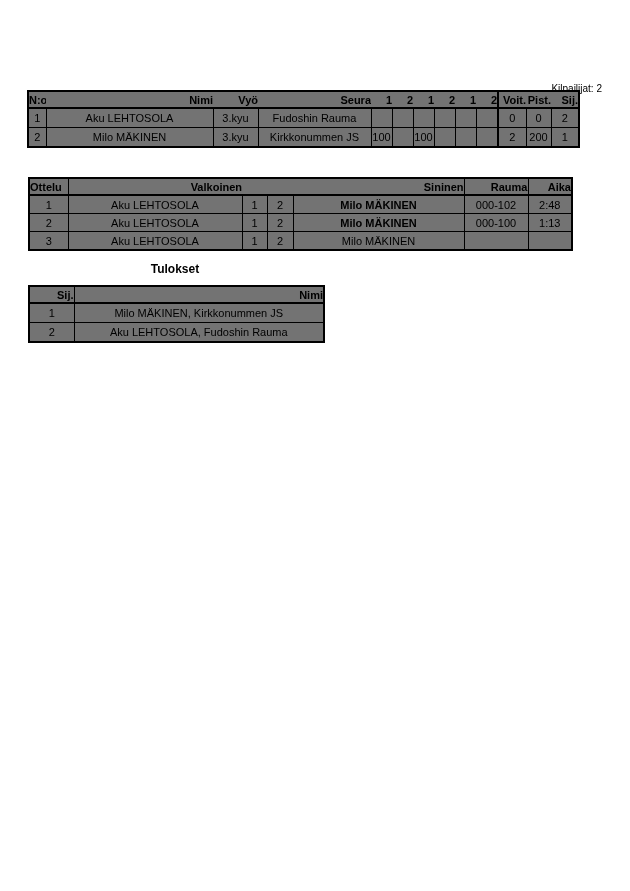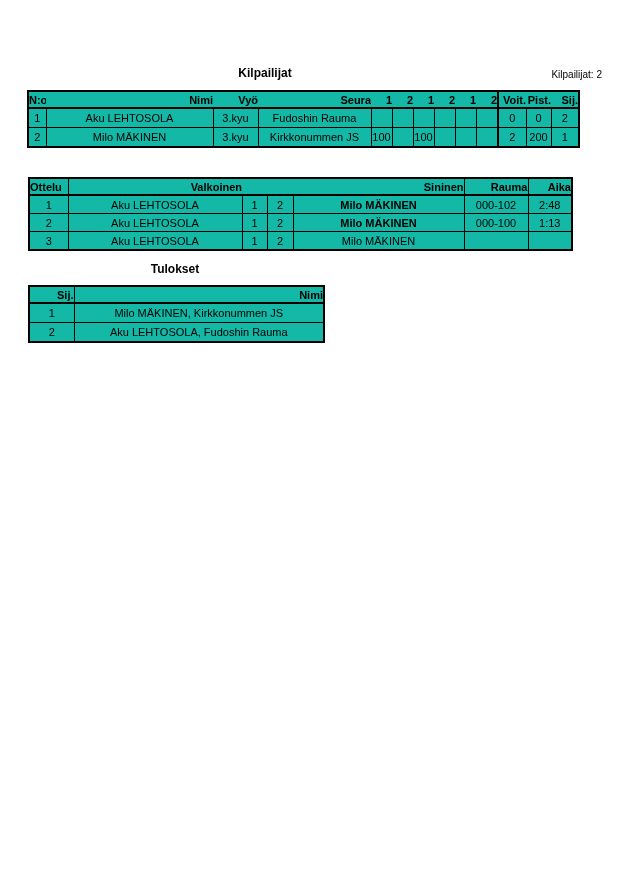--- a/index.html
+++ b/index.html
@@ -4,44 +4,43 @@
 <style>
   html,body{margin:0;padding:0;background:#fff;}
   .doc{position:relative;width:630px;height:891px;background:#ffffff;
        font-family:"Liberation Sans",sans-serif;color:#000;overflow:hidden;}
   .title{position:absolute;top:42px;left:0;width:630px;text-align:center;
          font-size:22px;font-weight:bold;white-space:pre;}
   .subhead{position:absolute;font-size:12px;font-weight:bold;text-align:center;}
   .subhead.kilp{top:66px;left:0;width:530px;}
   .subhead.ottelut{top:158px;left:0;width:604px;}
   .subhead.tulokset{top:262px;left:0;width:350px;}
-  .count{position:absolute;top:69px;right:28px;font-size:10px;}
+  .count{position:absolute;top:83px;right:28px;font-size:10px;}
   table.tbl{position:absolute;border-collapse:collapse;table-layout:fixed;
-            font-size:11px;background:#14b8a6;border:2px solid #000;}
+            font-size:11px;background:#737373;border:2px solid #000;}
   .tbl th,.tbl td{padding:0;overflow:hidden;white-space:nowrap;vertical-align:middle;}
   .tbl th{font-weight:bold;height:15px;border:none;border-bottom:2px solid #000;}
   .tbl td{border:1px solid #000;height:18px;text-align:center;}
   .t2 td{height:17px;}
   .c{text-align:right;margin-top:20px;}
   .l{text-align:left;padding-left:6px;}
   .hl{text-align:left;padding-left:2px;}
   .b{font-weight:bold;}
   .thickL{border-left:2px solid #000 !important;}
   .divR{border-right:1px solid #000 !important;}
   .divL{border-left:1px solid #000 !important;}
   .t1{left:27px;top:90px;width:551px;}
   .t2{left:28px;top:177px;width:543px;}
   .t3{left:28px;top:285px;width:295px;}
 </style>
 </head>
 <body>
 
 <div class="doc">
 
-  <div class="subhead kilp">Kilpailijat</div>
   <div class="count">Kilpailijat: 2</div>
 
   <table class="tbl t1">
     <colgroup>
       <col style="width:18px">
         <col style="width:167px">
         <col style="width:45px">
         <col style="width:113px">
       <col style="width:21px">
         <col style="width:21px">

